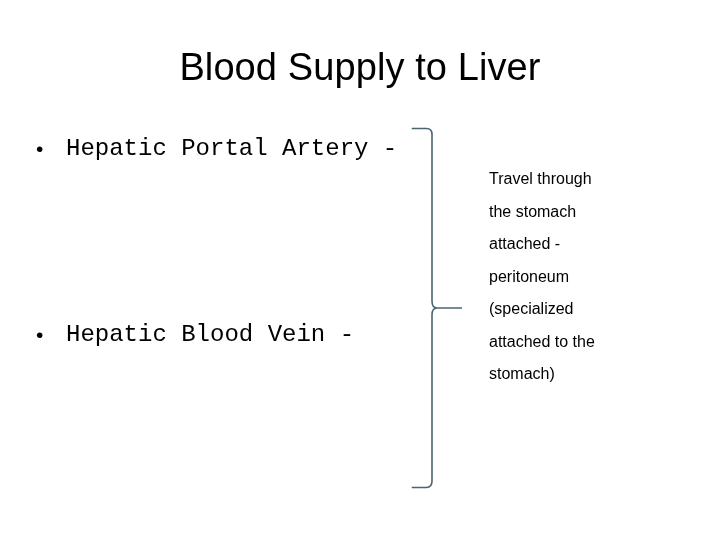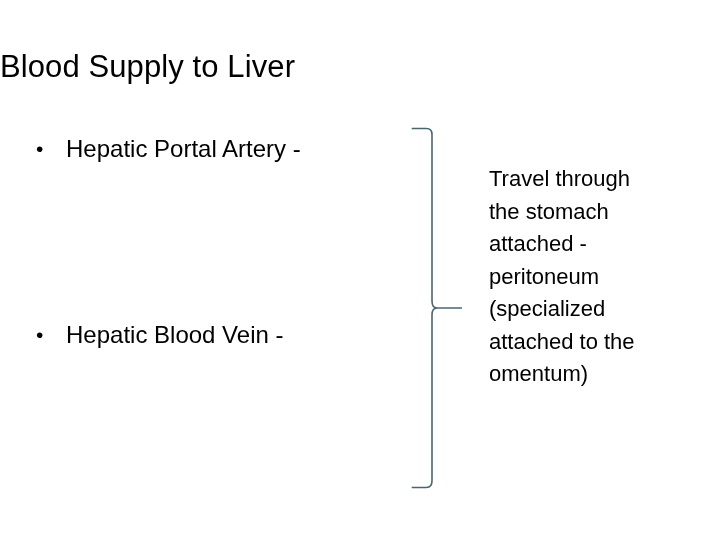--- a/index.html
+++ b/index.html
@@ -21,21 +21,22 @@
     height: 540px;
     background: #ffffff;
   }
 
   
   .slide-title {
     position: absolute;
     left: 0;
     top: 47px;
     width: 720px;
-    font-size: 31px;
+    text-align: center;
+    font-size: 38px;
     font-weight: 400;
     line-height: 40px;
     letter-spacing: 0.1px;
     color: #000000;
     white-space: nowrap;
   }
 
   
   .bullet-list {
     position: absolute;
@@ -59,20 +60,21 @@
   .bullet-marker {
     display: inline-block;
     width: 30px;
     flex: 0 0 30px;
     font-size: 21px;
     line-height: 30px;
     color: #000000;
   }
   .bullet-text {
     display: inline-block;
+    font-family: Liberation Mono, monospace;
   }
 
   
   .brace-wrap {
     position: absolute;
     left: 405px;
     top: 118px;
     width: 70px;
     height: 380px;
     pointer-events: none;
@@ -83,21 +85,21 @@
     height: 380px;
     overflow: visible;
   }
 
   
   .annotation {
     position: absolute;
     left: 489px;
     top: 163px;
     width: 200px;
-    font-size: 22px;
+    font-size: 16px;
     line-height: 32.5px;
     font-weight: 400;
     color: #000000;
   }
   .annotation .ann-line {
     display: block;
     white-space: nowrap;
   }
 </style>
 </head>
@@ -137,16 +139,16 @@
     </svg>
   </div>
 
   <div class="annotation">
     <span class="ann-line">Travel through</span>
     <span class="ann-line">the stomach</span>
     <span class="ann-line">attached -</span>
     <span class="ann-line">peritoneum</span>
     <span class="ann-line">(specialized</span>
     <span class="ann-line">attached to the</span>
-    <span class="ann-line">omentum)</span>
+    <span class="ann-line">stomach)</span>
   </div>
 
 </div>
 
 </body></html>

